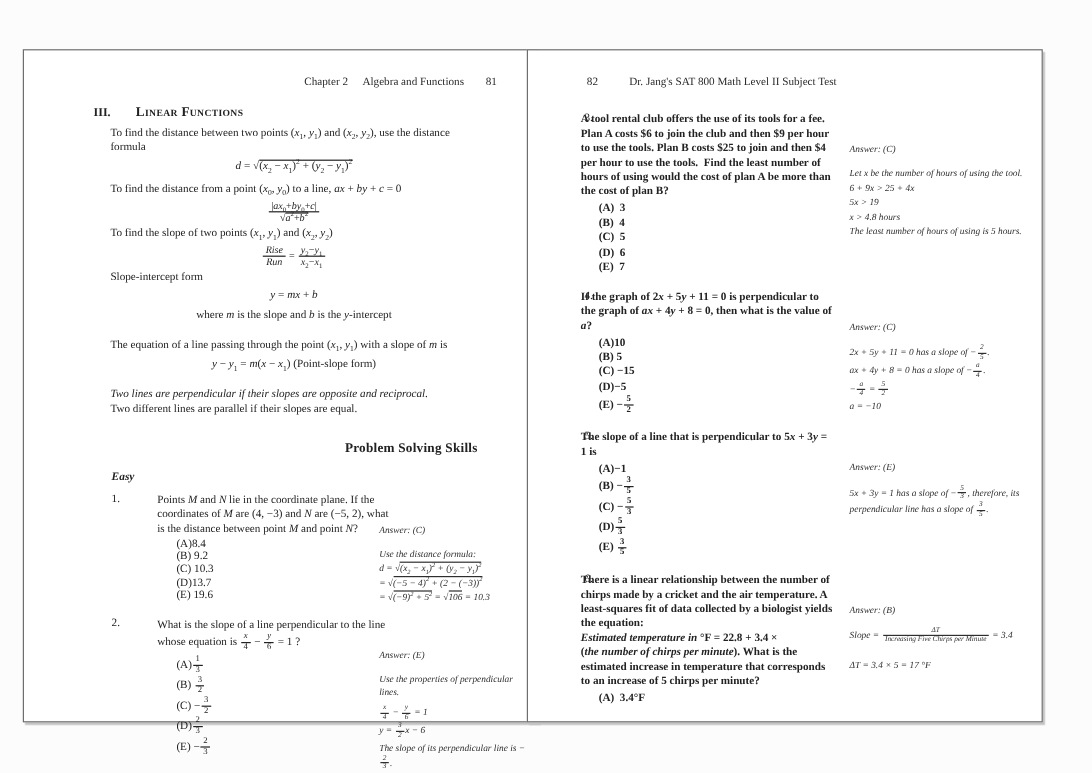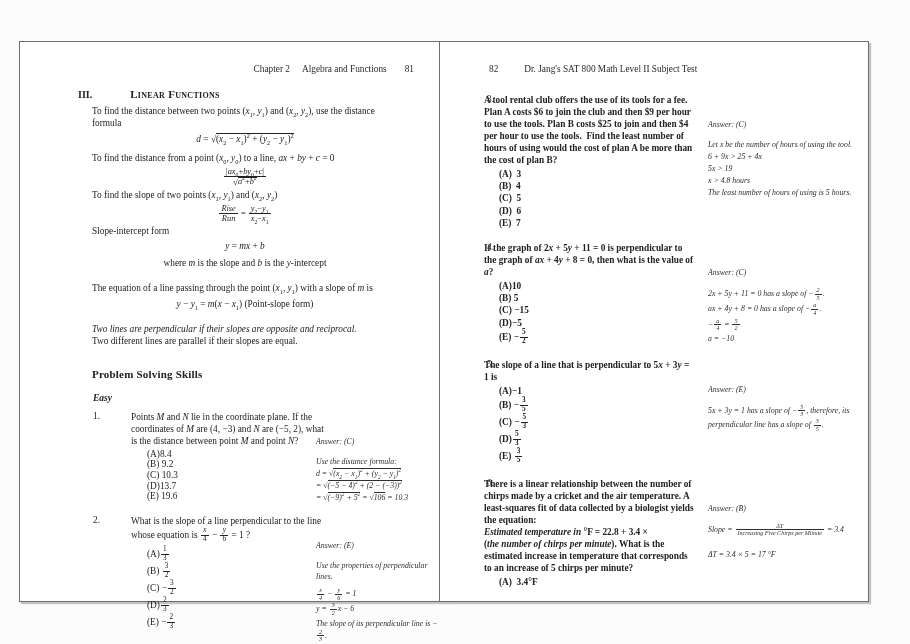--- a/index.html
+++ b/index.html
@@ -19,30 +19,30 @@
   
   .runhead{margin-top:22px;font-size:9.3px;line-height:11px;color:#2a2a2a;}
   #page-left .runhead{text-align:right;padding-right:34px;}
   #page-left .rh-title{margin-left:12px;}
   #page-left .rh-page{margin-left:18px;}
   #page-right .runhead{text-align:left;padding-left:49px;}
   #page-right .rh-title{margin-left:26px;}
 
   
   .section-head{margin:13px 0 0 58px;font-size:10px;font-weight:bold;}
-  .section-title{margin-left:38px;font-variant:small-caps;letter-spacing:.3px;font-size:11px;}
+  .section-title{margin-left:21px;font-variant:small-caps;letter-spacing:.3px;font-size:11px;}
   .intro{margin:5px 50px 0 72px;font-size:9.3px;line-height:12.4px;}
   .ipar{margin-top:7px;}
   .ipar:first-child{margin-top:0;}
   .formula{text-align:center;margin:3px 0 4px 0;}
   .formula.small{font-size:8.4px;margin:2px 0;}
   .fnote{text-align:center;}
   .notes{margin-top:13px;font-style:italic;}
 
-  .pss{margin:20px 50px 0 72px;text-align:left;font-size:11px;font-weight:bold;letter-spacing:.2px;}
+  .pss{margin:20px 50px 0 72px;text-align:right;font-size:11px;font-weight:bold;letter-spacing:.2px;}
   .easy{margin:13px 0 8px 73px;font-size:9.5px;font-weight:bold;font-style:italic;}
 
   
   .qzone{position:relative;}
   #page-right .qzone{margin-top:19px;}
   .q{position:relative;margin-bottom:13px;}
   .qnum{position:absolute;top:0;font-size:9.3px;}
   .qtext{font-size:9.3px;line-height:12px;}
   .opts{margin-top:2px;}
   .opt{font-size:9.3px;}

